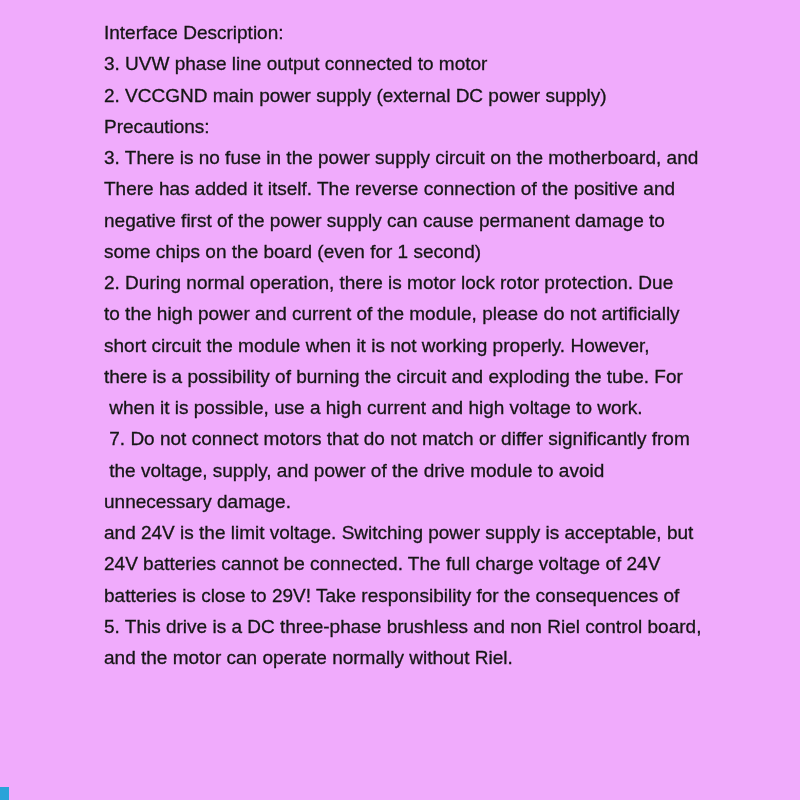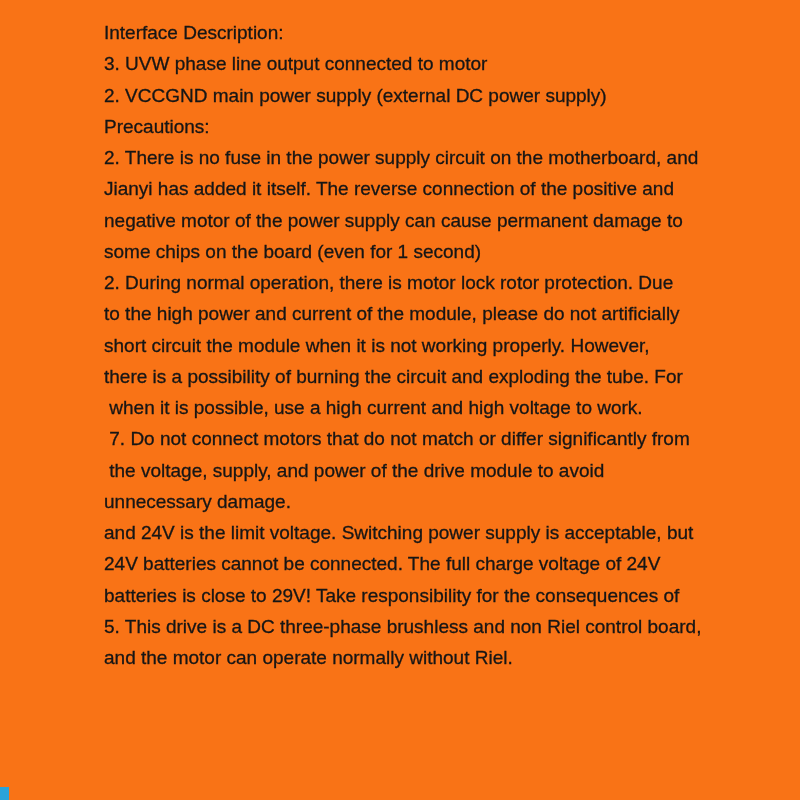--- a/index.html
+++ b/index.html
@@ -36,29 +36,29 @@
     position: absolute;
     left: 0;
     top: 787px;
     width: 9px;
     height: 13px;
   }
 </style>
 </head>
 <body>
 
-<div class="page" style="background: #f97316; color: rgb(22, 22, 22);">
+<div class="page" style="background: #f0abfc; color: rgb(22, 22, 22);">
   <div class="doc">
     <div class="line">Interface Description:</div>
     <div class="line">3. UVW phase line output connected to motor</div>
     <div class="line">2. VCCGND main power supply (external DC power supply)</div>
     <div class="line">Precautions:</div>
-    <div class="line">2. There is no fuse in the power supply circuit on the motherboard, and</div>
-    <div class="line">Jianyi has added it itself. The reverse connection of the positive and</div>
-    <div class="line">negative motor of the power supply can cause permanent damage to</div>
+    <div class="line">3. There is no fuse in the power supply circuit on the motherboard, and</div>
+    <div class="line">There has added it itself. The reverse connection of the positive and</div>
+    <div class="line">negative first of the power supply can cause permanent damage to</div>
     <div class="line">some chips on the board (even for 1 second)</div>
     <div class="line">2. During normal operation, there is motor lock rotor protection. Due</div>
     <div class="line">to the high power and current of the module, please do not artificially</div>
     <div class="line">short circuit the module when it is not working properly. However,</div>
     <div class="line">there is a possibility of burning the circuit and exploding the tube. For</div>
     <div class="line"> when it is possible, use a high current and high voltage to work.</div>
     <div class="line"> 7. Do not connect motors that do not match or differ significantly from</div>
     <div class="line"> the voltage, supply, and power of the drive module to avoid</div>
     <div class="line">unnecessary damage.</div>
     <div class="line">and 24V is the limit voltage. Switching power supply is acceptable, but</div>

